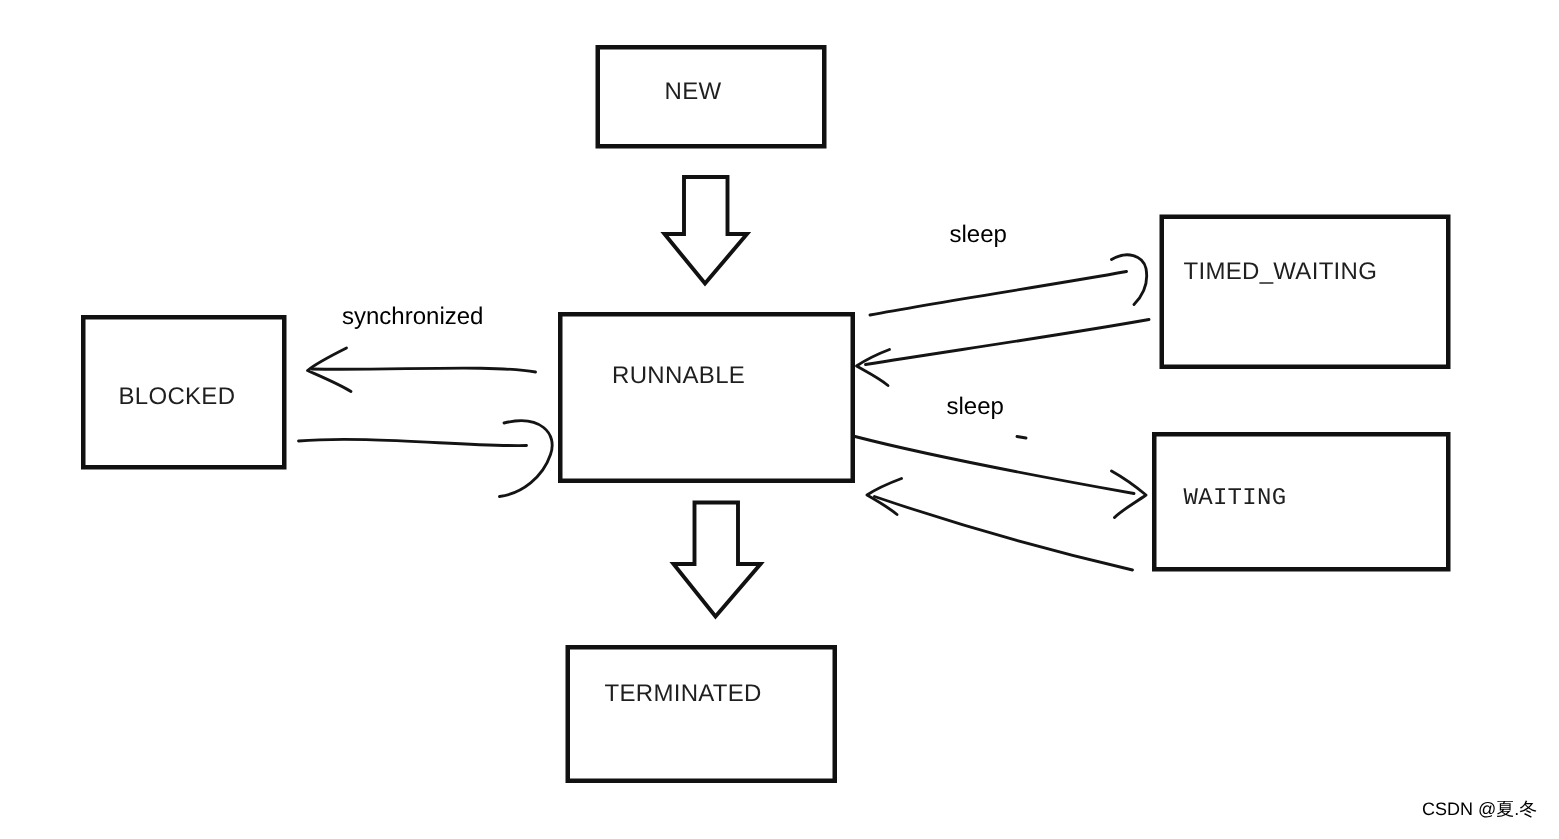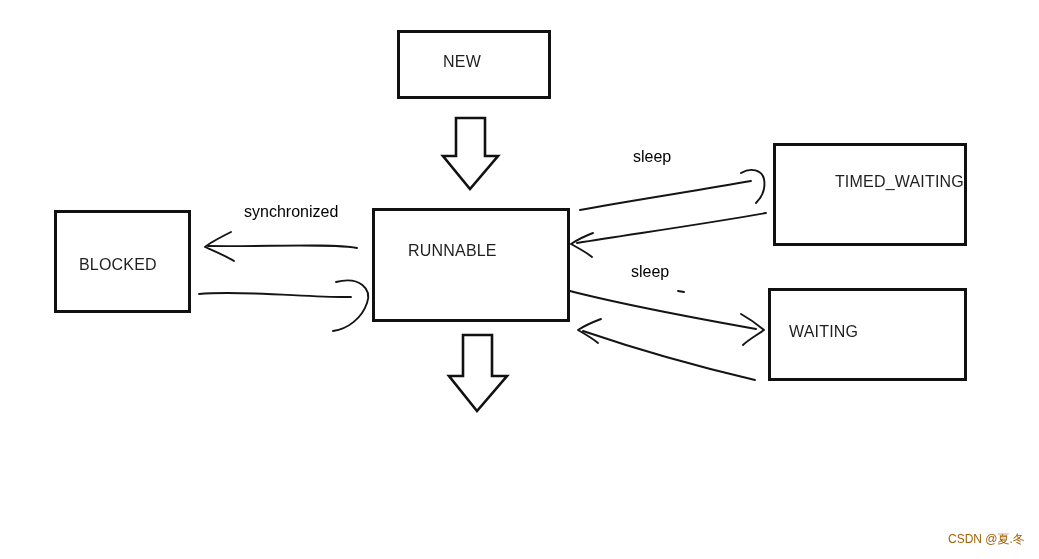--- a/index.html
+++ b/index.html
@@ -46,51 +46,54 @@
     fill: #ffffff;
     stroke: #111111;
     stroke-width: 2.6;
     stroke-linejoin: miter;
   }
   .watermark {
     position: absolute;
     left: 948px;
     top: 531px;
     font-size: 12px;
-    color: #a16207;
+    color: #000000;
     white-space: nowrap;
   }
 </style>
 </head>
 <body>
 
 <div id="stage">
 
   <div class="node" style="left:397px; top:30px; width:154px; height:69px; padding:20px 0 4px 43px;">
     <span>NEW</span>
   </div>
 
   <div class="node" style="left:54px; top:210px; width:137px; height:103px; padding:43px 0 0 22px;">
     <span>BLOCKED</span>
   </div>
 
   <div class="node" style="left:372px; top:208px; width:198px; height:114px; padding:31px 0 0 33px;">
     <span>RUNNABLE</span>
   </div>
 
-  <div class="node" style="left:773px; top:143px; width:194px; height:103px; padding:27px 0 0 13px;text-align:right;">
+  <div class="node" style="left:773px; top:143px; width:194px; height:103px; padding:27px 0 0 13px;">
     <span>TIMED_WAITING</span>
   </div>
 
-  <div class="node" style="left:768px; top:288px; width:199px; height:93px; padding:32px 0 0 18px;">
+  <div class="node" style="left:768px; top:288px; width:199px; height:93px; padding:32px 0 0 18px;font-family:Liberation Mono, monospace;">
     <span>WAITING</span>
   </div>
 
+  <div class="node" style="left:377px; top:430px; width:181px; height:92px; padding:21px 0 0 23px;">
+    <span>TERMINATED</span>
+  </div>
 
-  <div class="edge-label" style="left:228px; top:202px;margin-left:16px;">synchronized</div>
+  <div class="edge-label" style="left:228px; top:202px;">synchronized</div>
   <div class="edge-label" style="left:633px; top:147px;">sleep</div>
   <div class="edge-label" style="left:631px; top:262px;">sleep</div>
 
   <svg id="arrow-layer" viewBox="0 0 1039 559" xmlns="http://www.w3.org/2000/svg">
 
     <path class="block-arrow" d="M456,118 L485,118 L485,156 L498,156 L470,189 L443,156 L456,156 Z"></path>
 
     <path class="block-arrow" d="M463,335 L492,335 L492,376 L507,376 L477,411 L449,376 L463,376 Z"></path>
 
     <path class="hand-stroke" d="M357,248 C328,243 265,247 208,246"></path>

